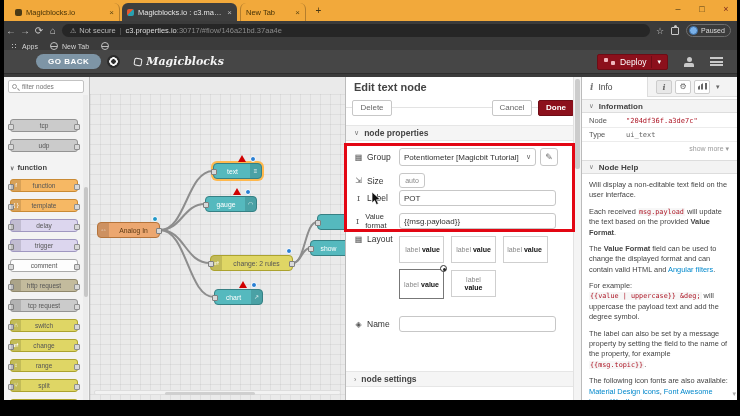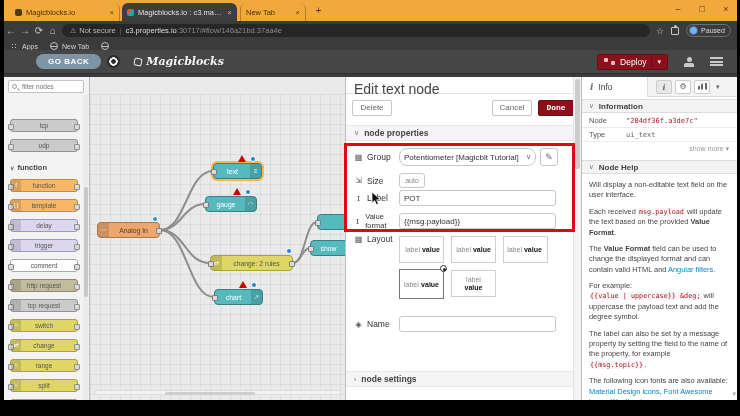--- a/index.html
+++ b/index.html
@@ -112,30 +112,30 @@
   .fnode .lic{position:absolute;left:0;top:0;bottom:0;width:11px;background:rgba(0,0,0,.13);border-radius:3px 0 0 3px;color:rgba(255,255,255,.9);font-size:6px;line-height:14px;text-align:center;}
   .fnode.sel{box-shadow:0 0 0 2px #ffb84d;}
   .badge-err{position:absolute;width:0;height:0;border-left:4px solid transparent;border-right:4px solid transparent;border-bottom:7px solid #d00000;z-index:5;}
   .badge-chg{position:absolute;width:6px;height:6px;border-radius:50%;background:#2a7fd4;border:1px solid #fff;z-index:5;}
   .badge-chg.teal{background:#1f97c8;}
   .cscroll{position:absolute;left:4px;right:4px;bottom:5px;height:5px;background:#f2f2f2;border:1px solid #ddd;border-radius:2px;}
   .cscroll .thumb{position:absolute;left:70px;width:90px;top:0.5px;height:3px;background:#cfcfcf;border-radius:2px;cursor:pointer;}
 
   
   .editpanel{position:relative;width:236px;flex:none;background:#fff;border-left:1px solid #bbb;font-size:8.5px;color:#333;overflow:hidden;}
-  .eptitle{position:absolute;left:0;top:0;right:0;height:17px;border-bottom:1px solid #e3e3e3;font-weight:normal;font-size:14px;color:#444;padding:4px 0 0 8px;}
+  .eptitle{position:absolute;left:0;top:0;right:0;height:31px;border-bottom:1px solid #e3e3e3;font-weight:bold;font-size:11px;color:#444;padding:4px 0 0 8px;}
   .epbtn{position:absolute;height:16px;border:1px solid #c7c7c7;border-radius:2px;background:#fff;color:#666;font-size:8px;text-align:center;line-height:14px;cursor:pointer;}
   .epbtn.done{background:#8C101C;border-color:#6e0c15;color:#fff;font-weight:bold;}
   .epsection{position:absolute;left:0;right:8px;height:16px;background:#f5f5f5;border-top:1px solid #e6e6e6;border-bottom:1px solid #e6e6e6;display:flex;align-items:center;gap:5px;padding-left:8px;font-weight:bold;font-size:8.5px;color:#444;cursor:pointer;}
   .epsection .caret{font-size:7px;color:#777;font-weight:normal;}
   .eprow{position:absolute;left:8px;display:flex;align-items:center;}
   .eplabel{display:flex;align-items:center;gap:4px;width:45px;flex:none;color:#333;}
   .epic{color:#555;font-size:8px;width:9px;text-align:center;}
   .epic.serif{font-family:"DejaVu Serif",serif;}
-  .epselect{width:137px;height:18px;border:1px solid #c7c7c7;border-radius:8px;display:flex;align-items:center;padding:0 4px;font-size:8px;color:#333;cursor:pointer;background:#fff;}
+  .epselect{width:137px;height:18px;border:1px solid #c7c7c7;border-radius:3px;display:flex;align-items:center;padding:0 4px;font-size:8px;color:#333;cursor:pointer;background:#fff;}
   .epselect .sv{flex:1;overflow:hidden;white-space:nowrap;}
   .epselect .scaret{color:#666;font-size:7px;}
   .pencilbtn{width:18px;height:18px;border:1px solid #c7c7c7;border-radius:3px;margin-left:4px;text-align:center;line-height:16px;font-size:9px;color:#666;cursor:pointer;background:#fff;}
   .autobtn{width:26px;height:15px;border:1px solid #c7c7c7;border-radius:3px;font-size:7px;color:#888;text-align:center;line-height:13px;cursor:pointer;background:#fff;}
   .epinput{width:157px;height:16px;border:1px solid #c7c7c7;border-radius:3px;font-size:8px;color:#333;padding:0 4px;outline:none;}
   .lobox{position:absolute;width:45px;height:27px;border:1px solid #cfcfcf;background:#fff;display:flex;align-items:center;font-size:7px;cursor:pointer;gap:2px;}
   .lobox .lw-l{color:#888;} .lobox .lw-v{color:#111;font-weight:bold;}
   .lo1{justify-content:center;padding-left:2px;} .lo2{justify-content:center;} .lo3{justify-content:center;padding-right:2px;}
   .lo4{justify-content:space-between;padding:0 4px;border-color:#777;height:30px;}
   .lo5{flex-direction:column;justify-content:center;line-height:1.1;gap:0;}
@@ -377,21 +377,21 @@
 
         <div class="cscroll">
             <div class="thumb"></div>
           </div>
       </div>
 
       <div class="editpanel">
         <div class="eptitle">Edit text node</div>
         <div class="epbtn" style="left:6px;top:23px;width:40px;">Delete</div>
         <div class="epbtn" style="left:146px;top:23px;width:40px;">Cancel</div>
-        <div class="epbtn done" style="left:192px;top:23px;width:36px;font-family:Liberation Mono, monospace;">Done</div>
+        <div class="epbtn done" style="left:192px;top:23px;width:36px;">Done</div>
 
         <div class="epsection" style="top:48px;">
           <span class="caret">∨</span>
           <span>node properties</span>
         </div>
 
         <div class="eprow" style="top:71px;">
           <span class="eplabel">
               <span class="epic">▦</span>
               <span>Group</span>

